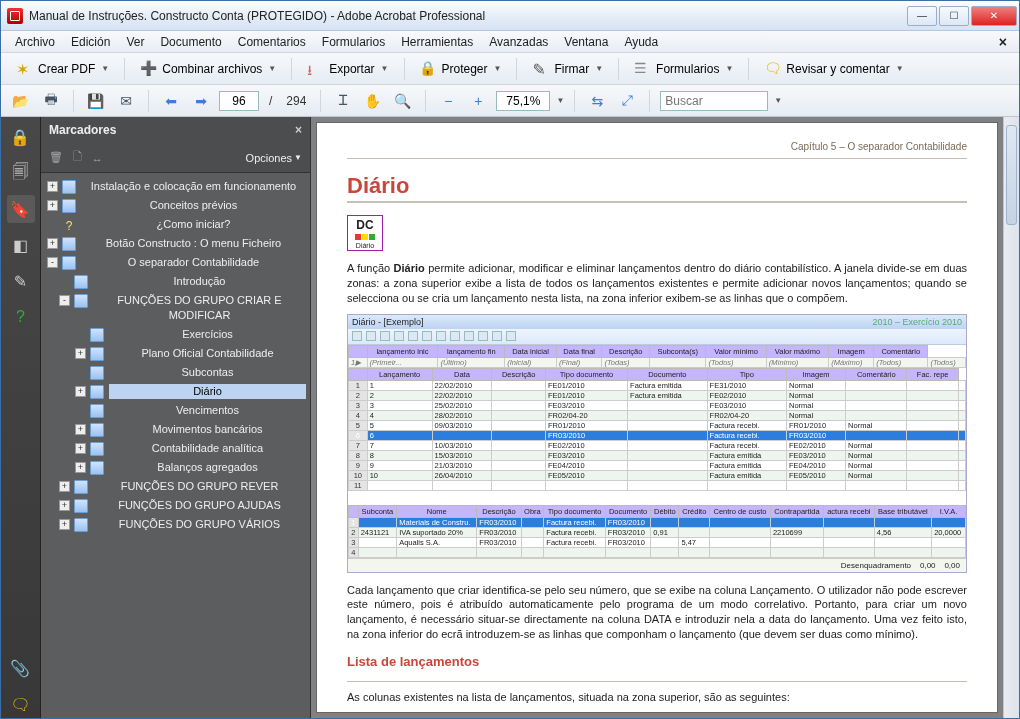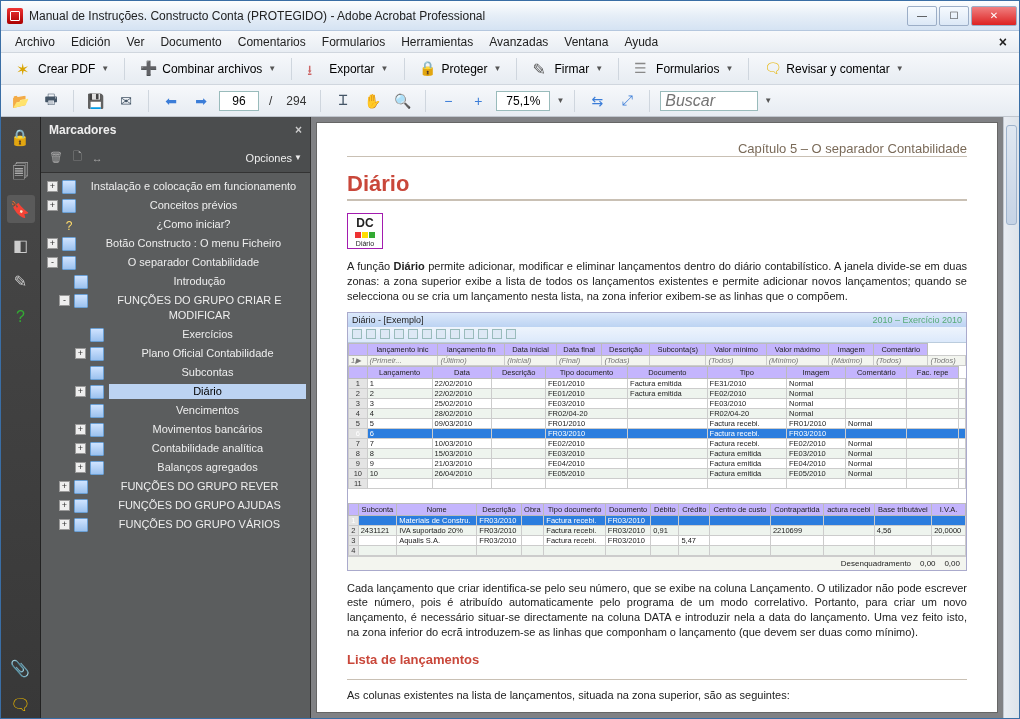--- a/index.html
+++ b/index.html
@@ -30,21 +30,21 @@
 .tic.pen::before { content:"✎"; color:#555; font-size:16px;}
 .tic.form::before { content:"☰"; color:#888; font-size:14px;}
 .tic.bubble::before { content:"🗨"; color:#e6b400; font-size:14px;}
 .sep { width:1px; height:22px; background:#cfd6de; margin:0 4px;}
 
 .toolbar2 { height: 32px; background: linear-gradient(to bottom,#f6f8fb,#e7ecf2); display:flex; align-items:center; padding:0 8px; gap:6px; border-bottom:1px solid #c0c6ce;}
 .ibtn { width:24px; height:24px; display:flex; align-items:center; justify-content:center; border:1px solid transparent; border-radius:3px; color:#456; font-size:14px;}
 .pagebox { width:40px; height:20px; border:1px solid #9bb; background:#fff; text-align:center; font-size:12px;}
 .pagelbl { font-size:12px; color:#333; margin:0 4px;}
 .zoombox { width:54px; height:20px; border:1px solid #9bb; background:#fff; text-align:center; font-size:12px;}
-.searchbox { width:98px; height:20px; border:1px solid #9bb; background:#fff; padding:0 4px; font-size:16px; color:#888; font-style:italic;}
+.searchbox { width:108px; height:20px; border:1px solid #9bb; background:#fff; padding:0 4px; font-size:12px; color:#888; }
 
 .body { flex:1; display:flex; overflow:hidden; background:#fff;}
 
 .sidestrip { width:40px; background: linear-gradient(to bottom,#484848,#383838); display:flex; flex-direction:column; align-items:center; padding-top:6px; gap:8px; border-right:1px solid #222;}
 .sidestrip .sic { width:28px; height:28px; display:flex; align-items:center; justify-content:center; color:#ccc; font-size:16px; border-radius:3px;}
 .sidestrip .sic.active { background:#5a5a5a; color:#fff;}
 .sidestrip .grow{flex:1;}
 
 .bookmarks { width:270px; background:#5b5d5e; color:#eee; display:flex; flex-direction:column; border-right:1px solid #333;}
 .bmhead { height:26px; background:#4b4d4e; display:flex; align-items:center; padding:0 8px; font-size:12px; font-weight:bold;}
@@ -56,21 +56,21 @@
 .bmitem .exp { width:11px; height:11px; border:1px solid #999; background:#eee; color:#333; font-size:9px; line-height:9px; text-align:center; margin-top:2px;}
 .bmitem .noexp { width:11px; height:11px;}
 .bmitem .pic { width:14px; height:14px; margin:1px 3px 0 2px; background:linear-gradient(to bottom,#cfe3ff,#9cc2ef); border:1px solid #6a9fd4; border-radius:1px;}
 .bmitem .qic { width:14px; height:14px; margin:1px 3px 0 2px; color:#ffdb6b; font-size:12px; text-align:center;}
 .bmitem .lbl { flex:1; color:#eee;text-align:center; }
 .bmitem.sel .lbl{ background:#bcd3f2; color:#000; padding:0 2px;}
 .ind1{padding-left:18px;} .ind2{padding-left:34px;}
 
 .docarea { flex:1; background:#808184; display:flex; }
 .page { margin:6px; background:#fff; flex:1; box-shadow:0 0 0 1px #666; padding:18px 30px 18px 30px; overflow:auto; color:#222; font-size:11px;}
-.pghdr { text-align:right; color:#7a6a58; font-size:13px; border-bottom:1px solid #c9c0b4; margin-bottom:14px;}
+.pghdr { text-align:right; color:#7a6a58; font-size:10px; border-bottom:1px solid #c9c0b4; padding-bottom:6px; margin-bottom:14px;}
 .h1c { color:#c9473a; font-size:22px; font-weight:bold; border-bottom:2px solid #c9c0b4; padding-bottom:2px; margin-bottom:12px;}
 .h2c { color:#c9473a; font-size:13px; font-weight:bold; border-bottom:1px solid #c9c0b4; padding-bottom:12px; margin:12px 0 8px;}
 .dcicon { width:36px; height:36px; border:1px solid #a21caf; display:flex; flex-direction:column; align-items:center; justify-content:center; margin-bottom:10px; font-size:7px; background:#fff;}
 .dcicon .dc{font-weight:bold; font-size:12px;} .dcicon .bars{display:flex; gap:1px; margin:2px 0;} .dcicon .bars span{width:6px;height:6px;} 
 .para { text-align:justify; margin-bottom:8px; line-height:1.35;}
 
 .embed { border:1px solid #aac; margin:8px 0 10px; font-size:8px; background:#fff;}
 .embed .etitle{ background:linear-gradient(to bottom,#dce9fb,#bcd3f2); padding:2px 4px; font-size:9px;}
 .embed .etool { background:linear-gradient(to bottom,#eef4fc,#dce9fb); height:16px; border-bottom:1px solid #bcd; display:flex; align-items:center; padding:0 4px; gap:4px;}
 .embed .etool .micon{width:10px;height:10px;background:#dde8f5;border:1px solid #9bb;}

